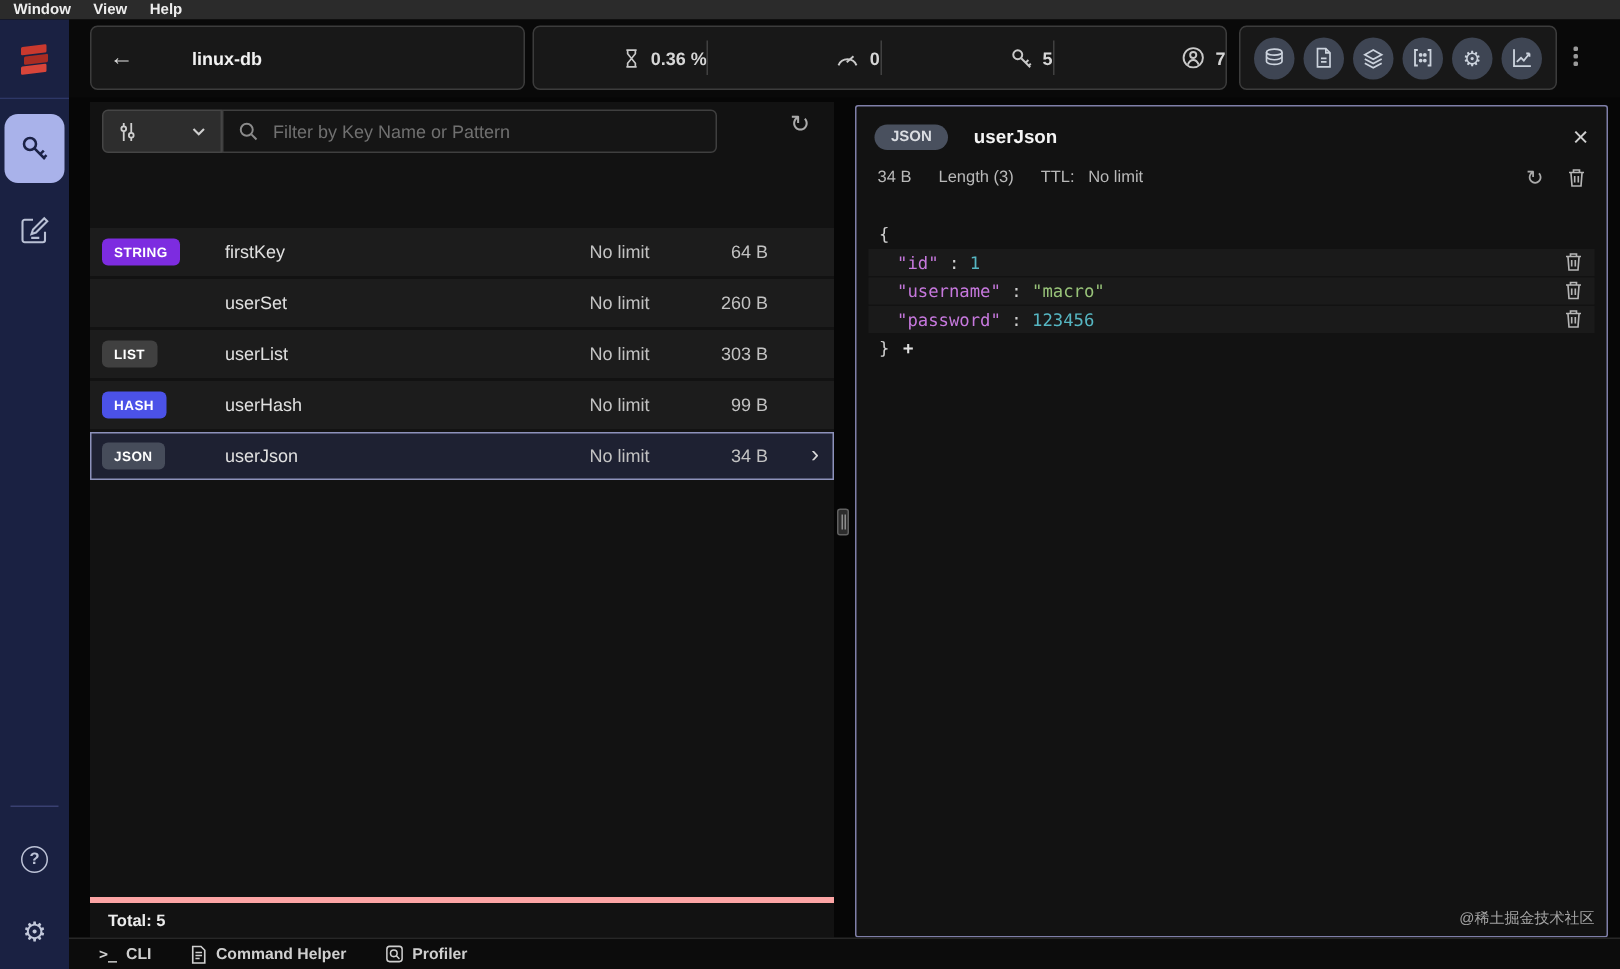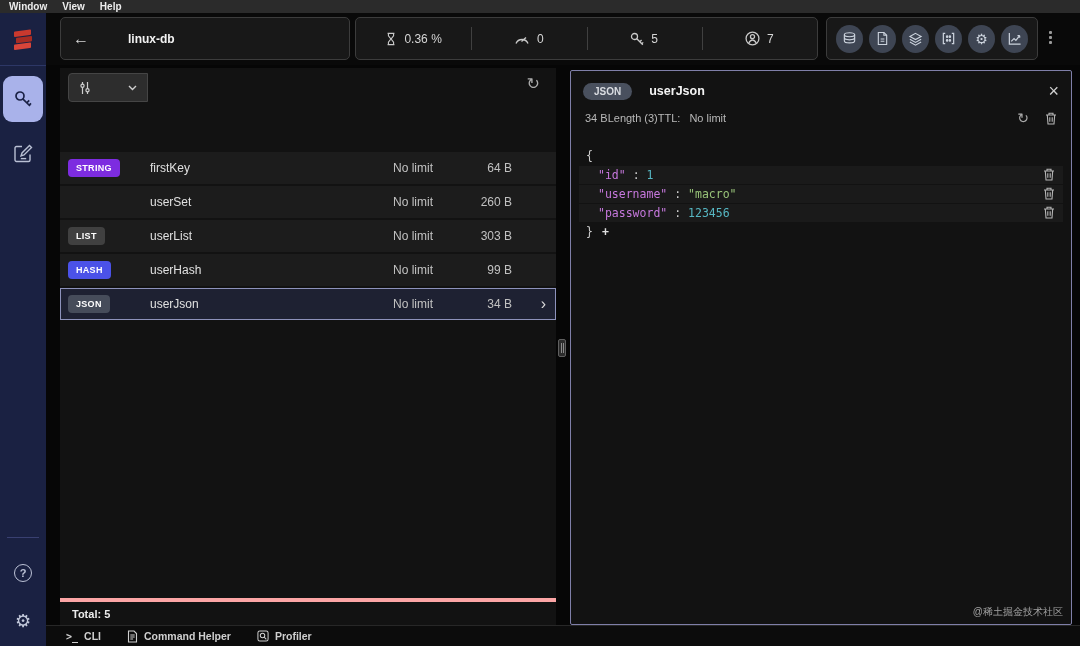--- a/index.html
+++ b/index.html
@@ -14,22 +14,22 @@
 
   
   .header{position:absolute;top:13px;left:0;width:1080px;height:52px;background:#090909;}
   .logo-cell{position:absolute;left:0;top:0;width:46px;height:52px;background:#1a2142;
              display:flex;align-items:center;justify-content:center;}
   .hbox{position:absolute;top:4px;height:43px;background:#181818;border:1px solid #3c3c3c;border-radius:5px;}
   .db-box{left:60px;width:290px;display:flex;align-items:center;}
   .back-btn{margin-left:12px;font-size:16px;color:#d8d8d8;line-height:1;cursor:default;}
   .db-name{margin-left:39px;font-size:12px;font-weight:bold;color:#f2f2f2;}
   .stats-box{left:355px;width:463px;display:flex;}
-  .stat{flex:1;display:flex;align-items:center;justify-content:center;gap:7px;
-        color:#d6d6d6;font-size:12px;position:relative;}
+  .stat{flex:1;display:flex;align-items:center;justify-content:flex-end;gap:7px;
+        color:#d6d6d6;font-size:12px;position:relative;font-weight:bold;}
   .stat + .stat::before{content:'';position:absolute;left:0;top:9px;bottom:9px;width:1px;background:#404040;}
   .tools-box{left:826px;width:212px;display:flex;align-items:center;gap:6px;padding:0 9px;}
   .tool-btn{width:28px;height:28px;border-radius:50%;background:#3e4553;display:flex;
             align-items:center;justify-content:center;color:#ccd3dd;}
   .kebab{position:absolute;left:1046px;top:15px;display:flex;flex-direction:column;gap:2px;padding:3px;}
   .kebab i{width:3px;height:3px;background:#9a9a9a;border-radius:1px;}
 
   
   .sidebar{position:absolute;left:0;top:65px;width:46px;height:581px;background:#1a2142;
            border-top:1px solid #2d3766;}
@@ -87,21 +87,21 @@
   
   .right-panel{position:absolute;left:570px;top:70px;width:502px;height:555px;background:#121212;
                border:1px solid #7f7fa8;border-radius:2px;}
   .dh-row{position:absolute;top:9px;left:12px;right:12px;height:22px;display:flex;align-items:center;}
   .dh-badge{background:#49505e;color:#dadde2;font-size:10px;font-weight:bold;
             padding:3px 11px;border-radius:10px;}
   .dh-name{margin-left:17px;font-size:12.5px;font-weight:bold;color:#f4f4f4;}
   .dh-close{margin-left:auto;font-size:18px;color:#cfcfcf;line-height:1;}
   .meta-row{position:absolute;top:38px;left:14px;right:14px;height:18px;display:flex;
             align-items:center;font-size:11px;color:#b9b9b9;}
-  .meta-row .gap{text-align:center;}
+  .meta-row .gap{margin-left:18px;text-align:center;}
   .ttl-val{margin-left:9px;}
   .meta-actions{margin-left:auto;display:flex;align-items:center;gap:16px;}
   .meta-refresh{font-size:14px;color:#ababab;line-height:1;}
 
   .json-area{position:absolute;top:76px;left:8px;right:8px;
              font-family:"DejaVu Sans Mono",monospace;font-size:11.5px;color:#d4d4d4;}
   .jline{position:relative;height:18px;line-height:18px;margin-bottom:1px;padding-left:7px;}
   .jentry{background:#1a1a1a;padding-left:19px;}
   .jentry .jtrash{position:absolute;right:8px;top:2px;}
   .tk-key{color:#c678dd;}
@@ -253,20 +253,27 @@
     <div class="filter-dd">
       <svg width="12" height="14" viewBox="0 0 12 14" fill="none" stroke="#cfcfcf" stroke-width="1.2">
         <path d="M3.5 1v12M8.5 1v12"></path>
         <circle cx="3.5" cy="4.8" r="1.6" fill="#2d2d2d"></circle>
           <circle cx="8.5" cy="9.2" r="1.6" fill="#2d2d2d"></circle>
       </svg>
       <svg width="9" height="6" viewBox="0 0 9 6" fill="none" stroke="#cfcfcf" stroke-width="1.4">
         <path d="M1 1l3.5 3.5L8 1"></path>
       </svg>
     </div>
+    <div class="search-box">
+      <svg width="13" height="13" viewBox="0 0 13 13" fill="none" stroke="#8b8b8b" stroke-width="1.3">
+        <circle cx="5.5" cy="5.5" r="4"></circle>
+          <path d="M8.6 8.6L12 12"></path>
+      </svg>
+      <input type="text" placeholder="Filter by Key Name or Pattern" style="">
+    </div>
     <span class="refresh-btn">↻</span>
 
 
     <div class="rows">
       <div class="row">
         <span class="badge" style="background: rgb(125, 44, 224); text-align: center;">STRING</span>
         <span class="row-key">firstKey</span>
         <span class="row-ttl">No limit</span>
         <span class="row-size">64 B</span>
       </div>

